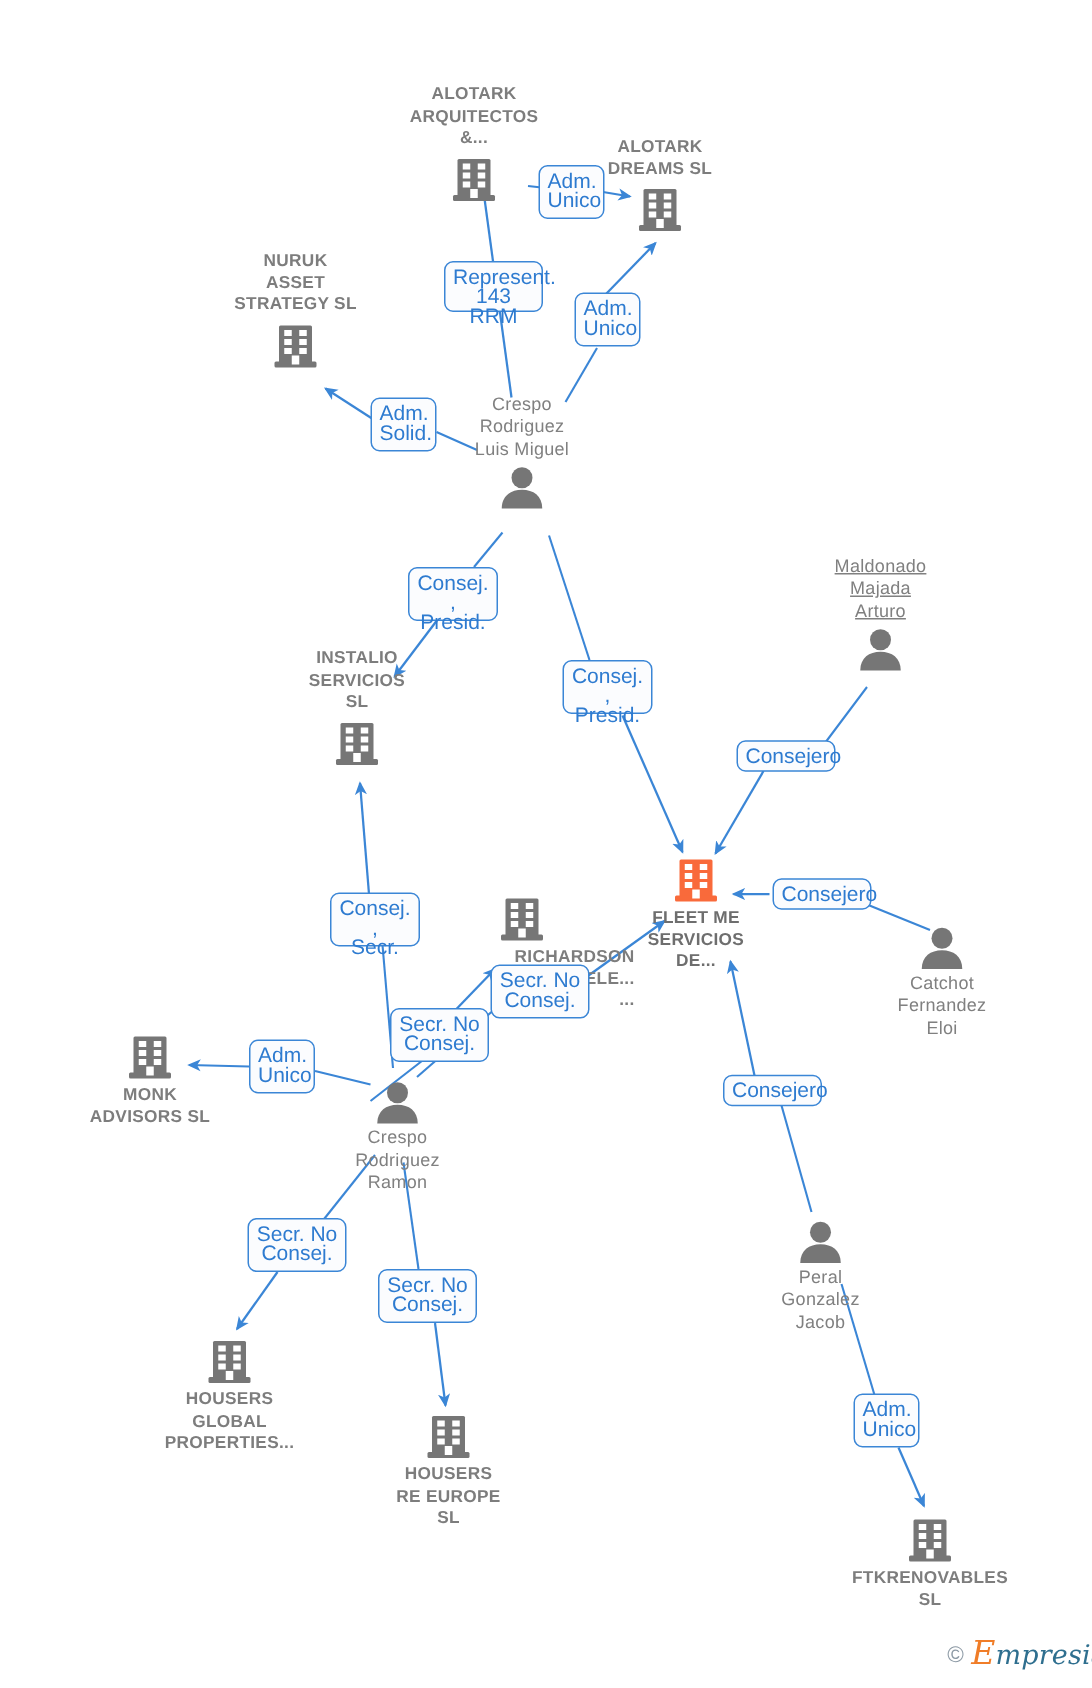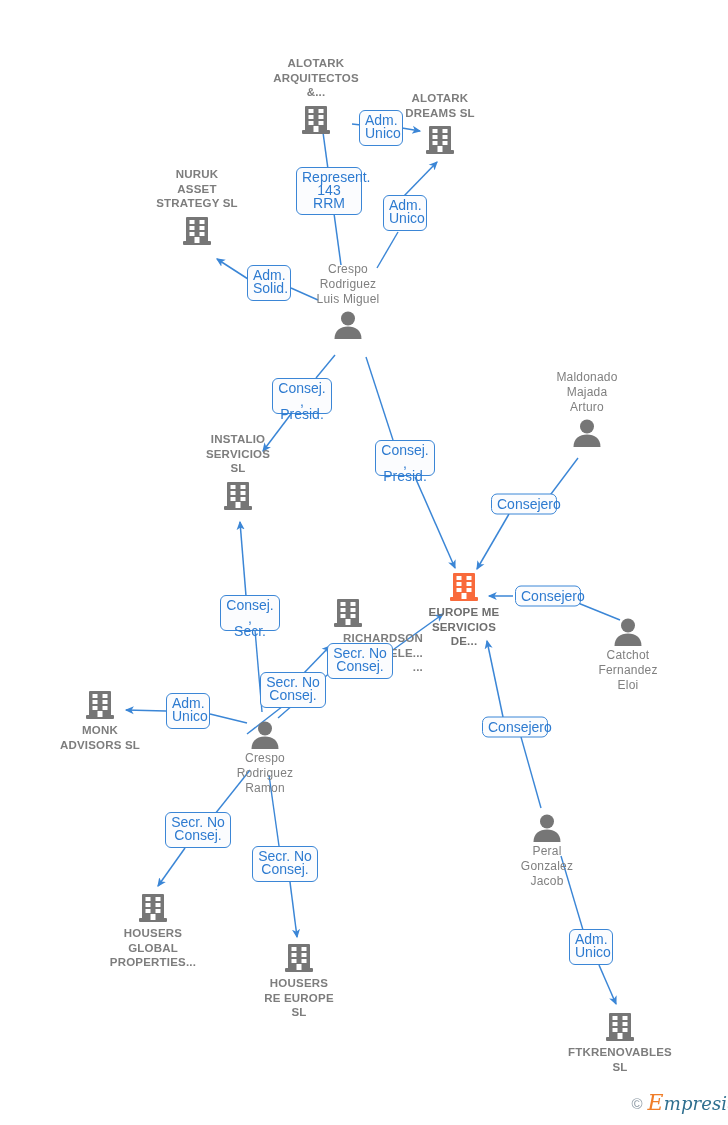--- a/index.html
+++ b/index.html
@@ -265,21 +265,21 @@
             <rect x="19.5" y="12" width="5" height="4"></rect>
         <rect x="9.5" y="18" width="5" height="4"></rect>
             <rect x="19.5" y="18" width="5" height="4"></rect>
         <rect x="14.5" y="23" width="5" height="6"></rect>
       </g>
         </svg>
     </span>
   </div>
 
   <div class="node person" style="left:587px; top:369px;">
-    <span class="cap" style="display: block; margin-bottom: 3px; white-space: pre-line;">Maldonado
+    <span class="cap" style="display: block; margin-bottom: 3px; white-space: pre-line; text-decoration: underline;">Maldonado
 Majada
 Arturo</span>
     <span class="glyph">
       <svg width="32" height="30" viewBox="0 0 32 30">
           <g fill="#767676">
         <circle cx="16" cy="8.5" r="7"></circle>
         <path d="M2.5,29 C2.5,20.5 8.5,16.5 16,16.5 C23.5,16.5 29.5,20.5 29.5,29 Z"></path>
       </g>
         </svg>
     </span>
@@ -296,21 +296,21 @@
         <rect x="9.5" y="6" width="5" height="4"></rect>
             <rect x="19.5" y="6" width="5" height="4"></rect>
         <rect x="9.5" y="12" width="5" height="4"></rect>
             <rect x="19.5" y="12" width="5" height="4"></rect>
         <rect x="9.5" y="18" width="5" height="4"></rect>
             <rect x="19.5" y="18" width="5" height="4"></rect>
         <rect x="14.5" y="23" width="5" height="6"></rect>
       </g>
         </svg>
     </span>
-    <span class="cap" style="white-space: pre-line;">EUROPE ME
+    <span class="cap" style="white-space: pre-line;">FLEET ME
 SERVICIOS
 DE...</span>
   </div>
 
   <div class="node company" style="left:348px; top:596px;">
     <span class="glyph">
       <svg width="34" height="34" viewBox="0 0 34 34">
           <g fill="#767676">
         <rect x="6" y="3" width="22" height="26" rx="1"></rect>
         <rect x="3" y="27" width="28" height="4" rx="1"></rect>
@@ -456,21 +456,21 @@
         <rect x="9.5" y="18" width="5" height="4"></rect>
             <rect x="19.5" y="18" width="5" height="4"></rect>
         <rect x="14.5" y="23" width="5" height="6"></rect>
       </g>
         </svg>
     </span>
     <span class="cap" style="white-space: pre-line;">FTKRENOVABLES
 SL</span>
   </div>
 
-  <div class="chip" style="left:329px; top:191px; width:66px; height:48px;">Represent.
+  <div class="chip" style="left:329px; top:191px; width:66px; height:34px;">Represent.
 143 RRM</div>
   <div class="chip" style="left:405px; top:213px; width:44px; height:36px;">Adm.
 Unico</div>
   <div class="chip" style="left:381px; top:128px; width:44px; height:36px;">Adm.
 Unico</div>
   <div class="chip" style="left:269px; top:283px; width:44px; height:36px;">Adm.
 Solid.</div>
   <div class="chip" style="left:302px; top:396px; width:60px; height:36px;">Consej. ,
 Presid.</div>
   <div class="chip" style="left:405px; top:458px; width:60px; height:36px;">Consej. ,

